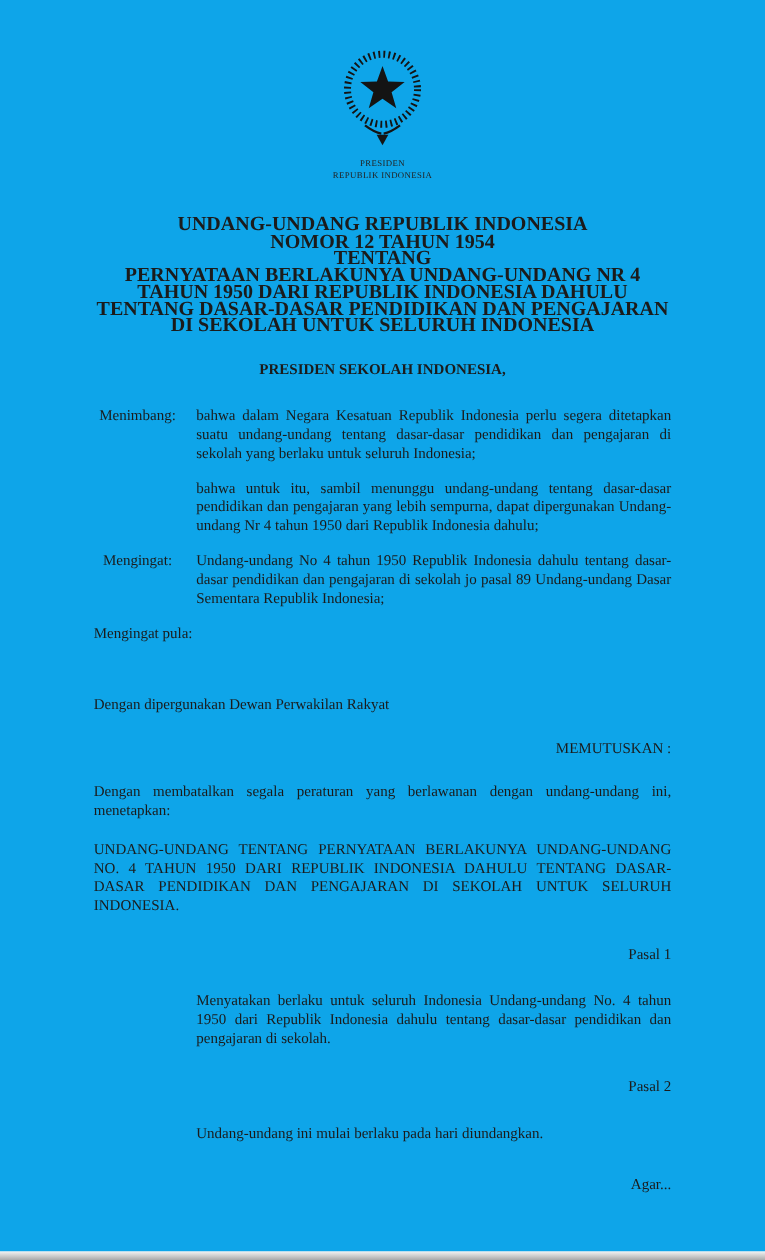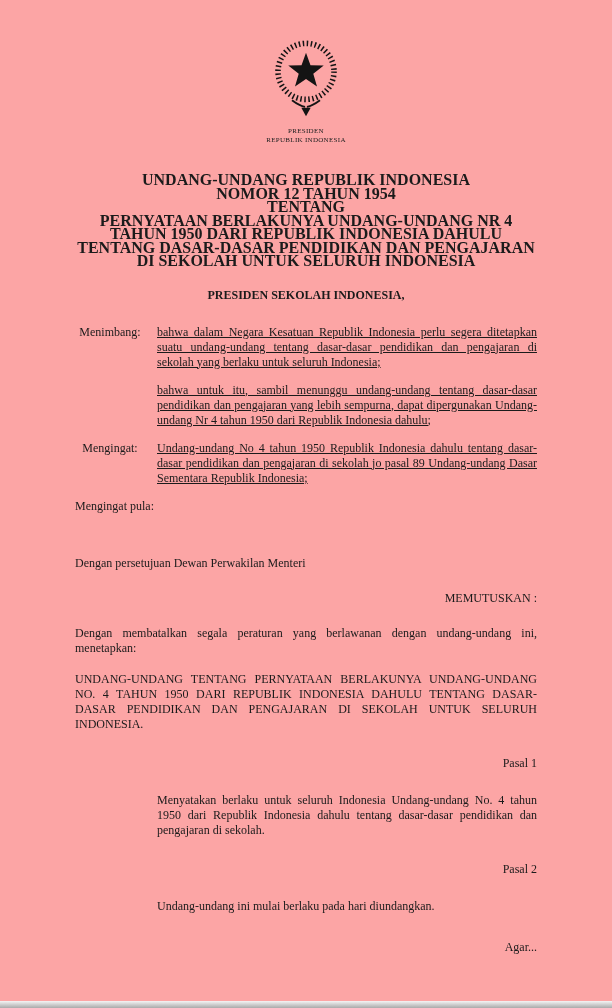--- a/index.html
+++ b/index.html
@@ -2,37 +2,37 @@
 <html><head>
 <meta charset="utf-8">
 <style>
   * { margin: 0; padding: 0; box-sizing: border-box; }
   html, body { background: #ffffff; }
   .page {
     position: relative;
     width: 612px;
     height: 1008px;
     margin: 0 auto;
-    background: #fca5a5;
+    background: #0ea5e9;
     font-family: "Liberation Serif", "DejaVu Serif", serif;
     font-size: 12px;
     color: #1b1b1b;
     padding: 34px 75px 0 75px;
     overflow: hidden;
   }
   .emblem-block { text-align: center; }
   .emblem-block svg { display: inline-block; }
   .emblem-caption { margin-top: 3px; font-size: 7px; line-height: 9px; letter-spacing: 0.3px; color: #222; }
   .title-block { margin-top: 28px; text-align: center; font-weight: bold; font-size: 16px; line-height: 13.5px; }
   .issuer { margin-top: 20px; text-align: center; font-weight: bold; }
   .clauses { margin-top: 22px; }
   .clause { display: flex; margin-bottom: 13px; line-height: 15px; }
   .clause-head { flex: 0 0 70px; display: flex; justify-content: center; white-space: nowrap; }
   .clause-body { flex: 1; padding-left: 12px; text-align: justify; }
-  .clause-body p { margin: 0 0 13px 0; text-decoration: underline; }
+  .clause-body p { margin: 0 0 13px 0; }
   .clause-body p:last-child { margin-bottom: 0; }
   .agreement { margin-top: 42px; line-height: 15px; }
   .decision { margin-top: 20px; text-align: right; line-height: 15px; }
   .revocation { margin-top: 20px; text-align: justify; line-height: 15px; }
   .enactment { margin-top: 16px; text-align: justify; line-height: 15px; }
   .section-heading { margin-top: 24px; text-align: right; line-height: 15px; }
   .article-body { margin: 22px 0 0 82px; text-align: justify; line-height: 15px; }
   .catchword { margin-top: 26px; text-align: right; line-height: 15px; }
   .scan-edge {
     position: absolute; left: 0; bottom: 0; width: 100%; height: 7px;
@@ -92,21 +92,21 @@
 
     <div class="clause">
       <div class="clause-head">
         <span>Mengingat pula</span>
         <span>:</span>
       </div>
     </div>
 
   </div>
 
-  <div class="agreement">Dengan persetujuan Dewan Perwakilan Menteri</div>
+  <div class="agreement">Dengan dipergunakan Dewan Perwakilan Rakyat</div>
 
   <div class="decision">MEMUTUSKAN :</div>
 
   <div class="revocation">Dengan membatalkan segala peraturan yang berlawanan dengan undang-undang ini, menetapkan:</div>
 
   <div class="enactment">UNDANG-UNDANG TENTANG PERNYATAAN BERLAKUNYA UNDANG-UNDANG NO. 4 TAHUN 1950 DARI REPUBLIK INDONESIA DAHULU TENTANG DASAR-DASAR PENDIDIKAN DAN PENGAJARAN DI SEKOLAH UNTUK SELURUH INDONESIA.</div>
 
   <div class="section-heading">Pasal 1</div>
   <div class="article-body">Menyatakan berlaku untuk seluruh Indonesia Undang-undang No. 4 tahun 1950 dari Republik Indonesia dahulu tentang dasar-dasar pendidikan dan pengajaran di sekolah.</div>
 

